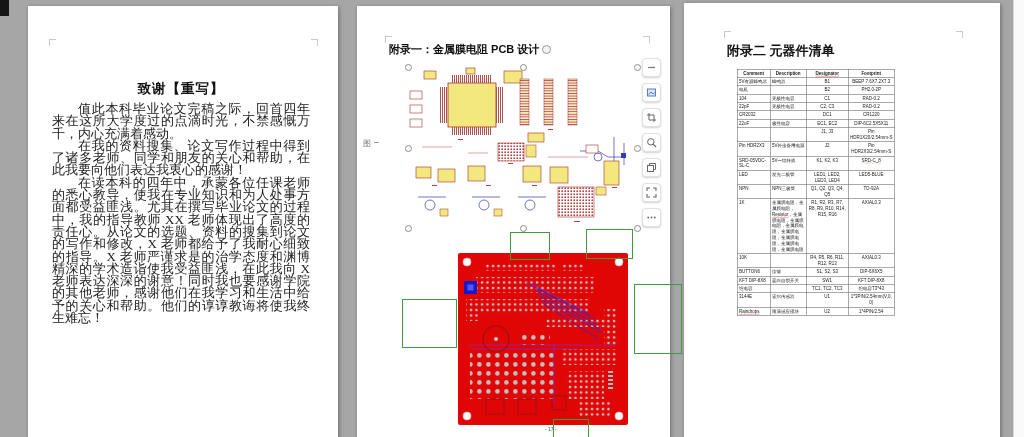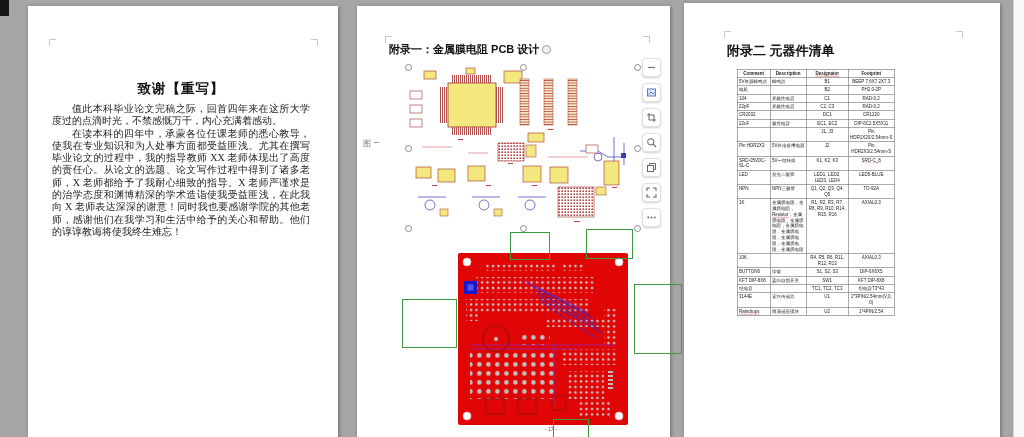--- a/index.html
+++ b/index.html
@@ -14,21 +14,21 @@
 
   
   .mark{position:absolute;width:6px;height:6px;}
   .mark.tl{border-left:1px solid #c9c9c9;border-top:1px solid #c9c9c9;}
   .mark.tr{border-right:1px solid #c9c9c9;border-top:1px solid #c9c9c9;}
 
   
   #p1-title{position:absolute;left:0;right:4px;top:74px;text-align:center;font-size:13.5px;
             font-weight:bold;color:#111;letter-spacing:1px;}
   #p1-body{position:absolute;left:24px;right:28px;top:97px;font-family:"Liberation Serif","DejaVu Serif",serif;
-           font-size:10px;line-height:12.3px;color:#222;text-align:justify;}
+           font-size:13px;line-height:12.3px;color:#222;text-align:justify;}
   #p1-body p{margin:0;text-indent:2em;}
 
   
   #p2-title{position:absolute;left:32px;top:36px;font-size:11px;font-weight:bold;color:#111;}
   .anchor-mark{display:inline-block;width:7px;height:7px;border:1px solid #9a9a9a;border-radius:50%;
                vertical-align:-1px;margin-left:3px;background:#f2f2f2;}
   #schem{position:absolute;left:51px;top:61px;width:229px;height:161px;}
   .handle{position:absolute;width:5px;height:5px;border:1px solid #8b8b8b;border-radius:50%;background:#fff;z-index:5;}
   #pcb-wrap{position:absolute;left:101px;top:247px;width:170px;height:172px;}
   .callout{position:absolute;border:1px solid #3f9b3f;background:transparent;z-index:4;}
@@ -60,21 +60,22 @@
 
 <div id="canvas">
   <div id="corner-notch"></div>
 
   <div class="page" id="page1">
     <div class="mark tl" style="left:21px;top:33px;"></div>
     <div class="mark tr" style="left:283px;top:33px;"></div>
     <div id="p1-title">致谢【重写】</div>
     <div id="p1-body">
       <p>值此本科毕业论文完稿之际，回首四年来在这所大学度过的点滴时光，不禁感慨万千，内心充满着感动。</p>
-      <p>在读本科的四年中，承蒙各位任课老师的悉心教导，使我在专业知识和为人处事方面都受益匪浅。尤其在撰写毕业论文的过程中，我的指导教师 XX 老师体现出了高度的责任心。从论文的选题、论文写作过程中得到了诸多老师，X 老师都给予了我耐心细致的指导。X 老师严谨求是的治学态度和渊博精深的学术造诣使我受益匪浅，在此我向 X 老师表达深深的谢意！同时我也要感谢学院的其他老师，感谢他们在我学习和生活中给予的关心和帮助。他们的谆谆教诲将使我终生难忘！</p>
+      <p>在我的资料搜集、论文写作过程中得到了诸多老师、同学和朋友的关心和帮助，在此我要向他们表达我衷心的感谢！</p>
+      <p>在读本科的四年中，承蒙各位任课老师的悉心教导，使我在专业知识和为人处事方面都受益匪浅。尤其在撰写毕业论文的过程中，我的指导教师 XX 老师体现出了高度的责任心。从论文的选题、资料的搜集到论文的写作和修改，X 老师都给予了我耐心细致的指导。X 老师严谨求是的治学态度和渊博精深的学术造诣使我受益匪浅，在此我向 X 老师表达深深的谢意！同时我也要感谢学院的其他老师，感谢他们在我学习和生活中给予的关心和帮助。他们的谆谆教诲将使我终生难忘！</p>
     </div>
   </div>
 
   <div class="page" id="page2">
     <div class="mark tl" style="left:28px;top:30px;"></div>
     <div class="mark tr" style="left:286px;top:30px;"></div>
     <div id="p2-title"><span>附录一：金属膜电阻 PCB 设计</span><span class="anchor-mark"></span></div>
 
     <div id="schem">
       <svg width="229" height="161" viewBox="0 0 229 161">

